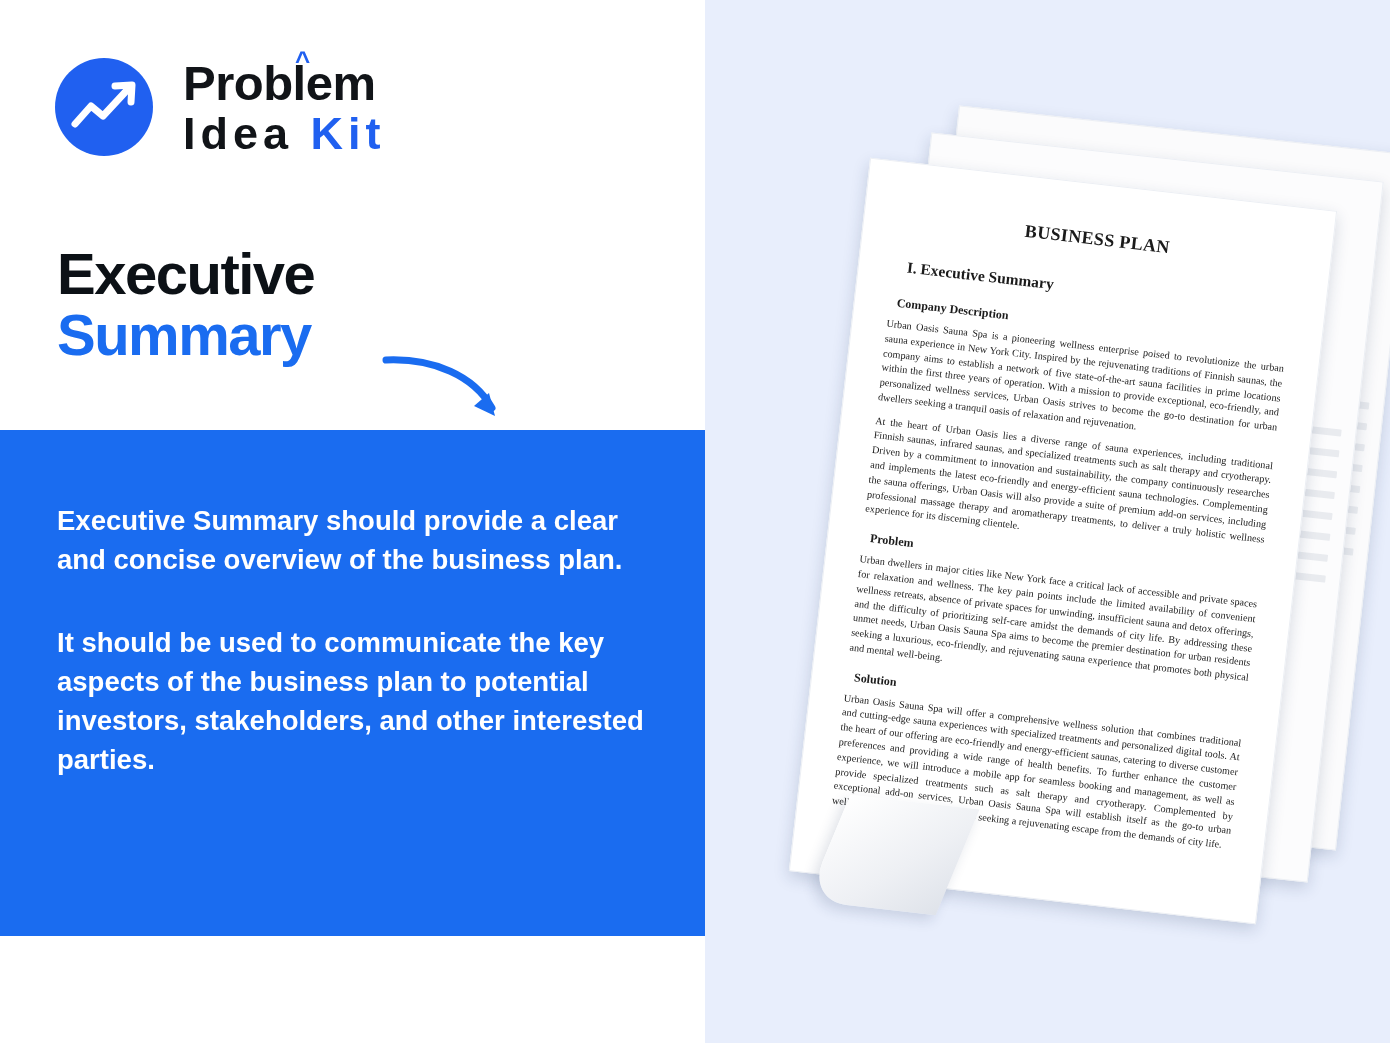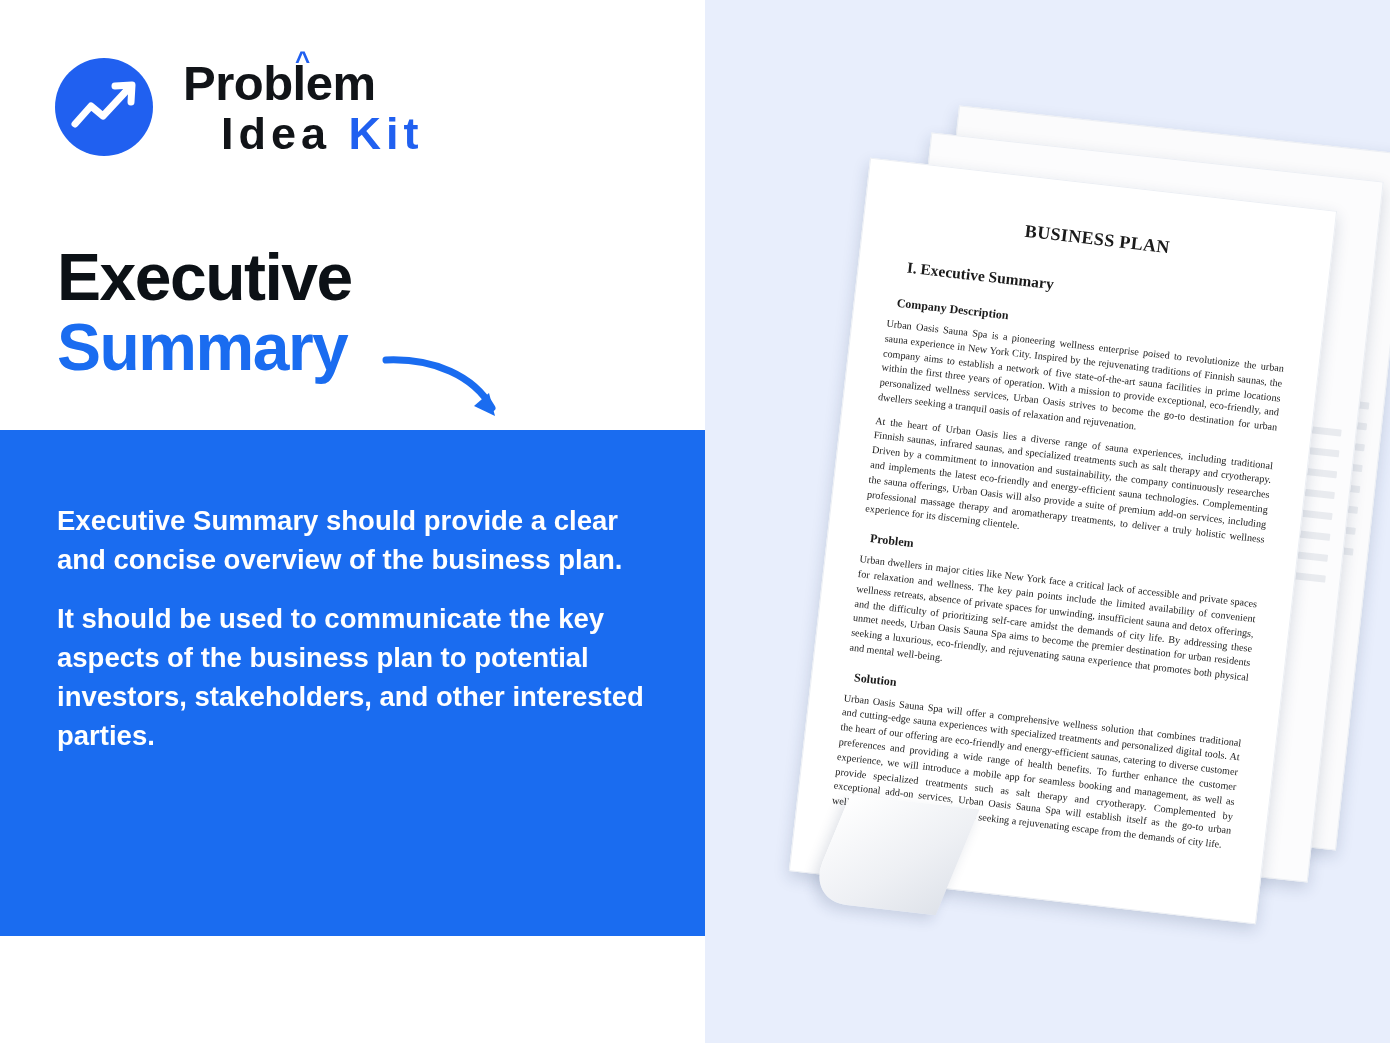--- a/index.html
+++ b/index.html
@@ -47,42 +47,42 @@
   .logo-text { position: absolute; left: 128px; top: 8px; }
   .logo-line1 {
     font-size: 49px; font-weight: bold; letter-spacing: -0.5px;
     color: #111418; line-height: 1.05;
     position: relative;
   }
   .logo-hat {
     position: absolute; left: 112px; top: -10px;
     font-size: 26px; color: #2060f0; font-weight: bold;
   }
-  .logo-line2 { font-size: 45px; font-weight: bold; letter-spacing: 5px; line-height: 1.1; margin-left: 38px; }
+  .logo-line2 { font-size: 45px; font-weight: bold; letter-spacing: 5px; line-height: 1.1; }
   .logo-line2 .idea { color: #111418; }
   .logo-line2 .kit { color: #2060f0; }
 
   
   .headline {
     position: absolute; left: 57px; top: 243px;
-    font-size: 66px; font-weight: bold; line-height: 1.06;
+    font-size: 58px; font-weight: bold; line-height: 1.06;
     letter-spacing: -1.5px;
   }
   .headline .l1 { color: #0c1116; display: block; }
   .headline .l2 { color: #1a6cf0; display: block; }
 
   
   .arrow { position: absolute; left: 382px; top: 350px; width: 135px; height: 85px; }
 
   
   .body-copy {
     position: absolute; left: 57px; top: 501px; width: 600px;
     color: #ffffff; font-size: 27.5px; font-weight: bold; line-height: 1.42;
   }
-  .body-copy p + p { margin-top: 20px; }
+  .body-copy p + p { margin-top: 44px; }
 
   
   .papers { position: absolute; left: 620px; top: 110px; width: 770px; height: 800px; }
   .sheet {
     position: absolute;
     background: #fdfdfd;
     box-shadow: 0 6px 16px rgba(30,50,90,0.18);
     border: 1px solid #eceff4;
   }
   .sheet-3 {

